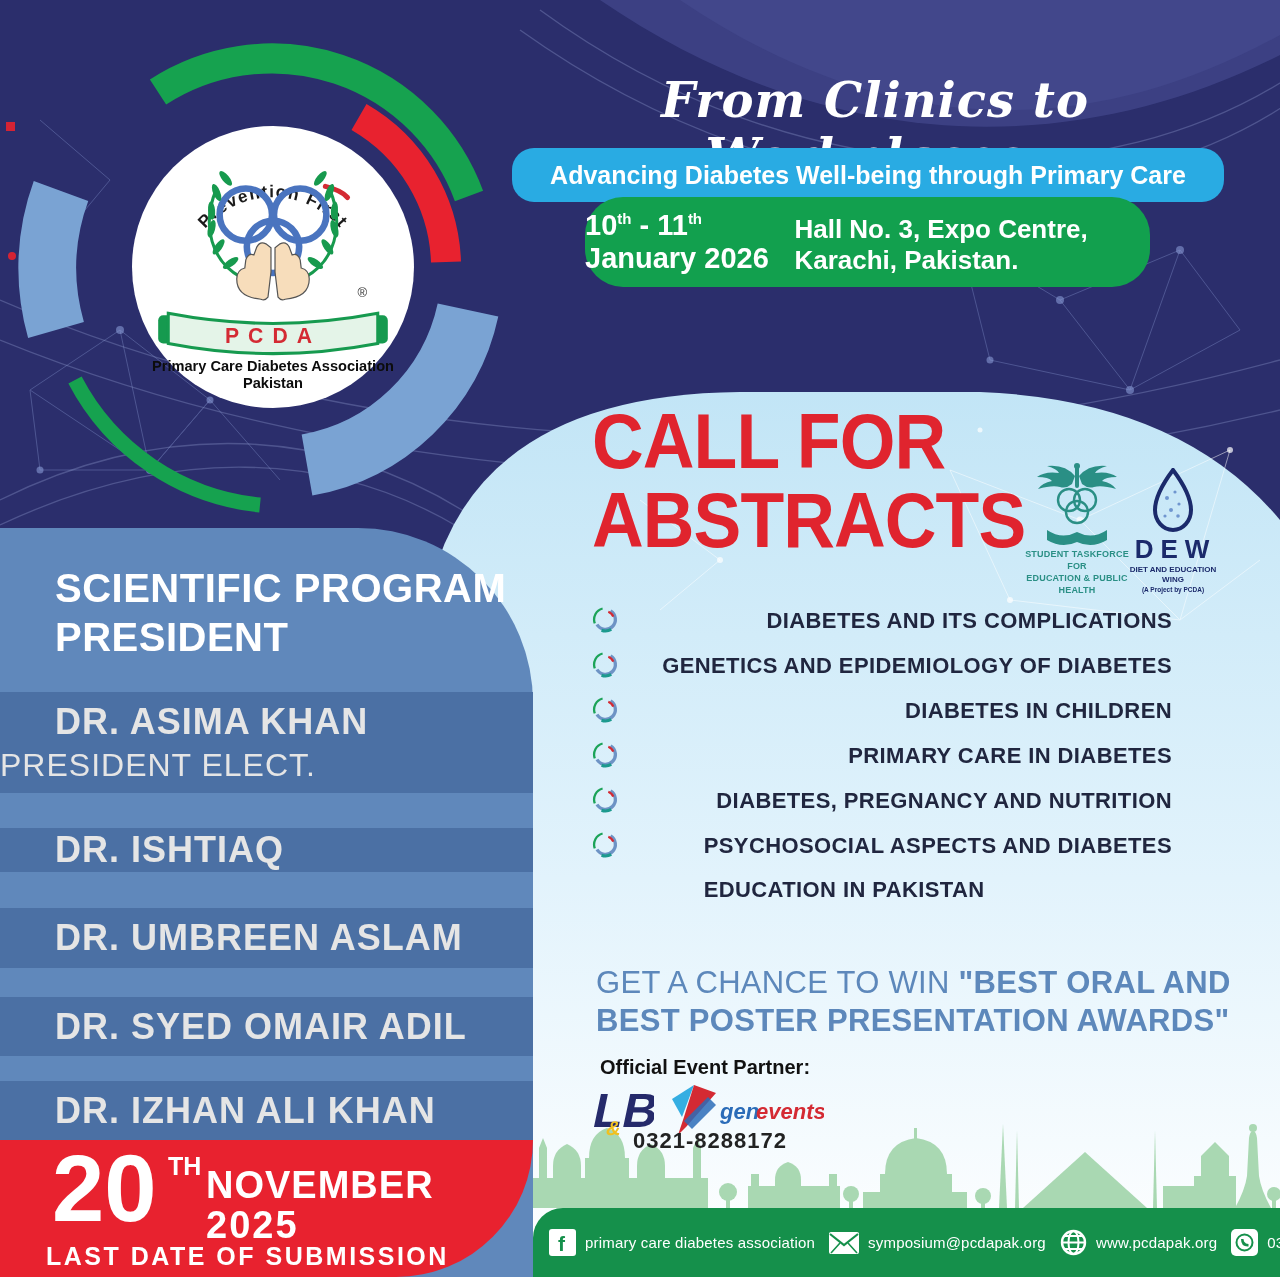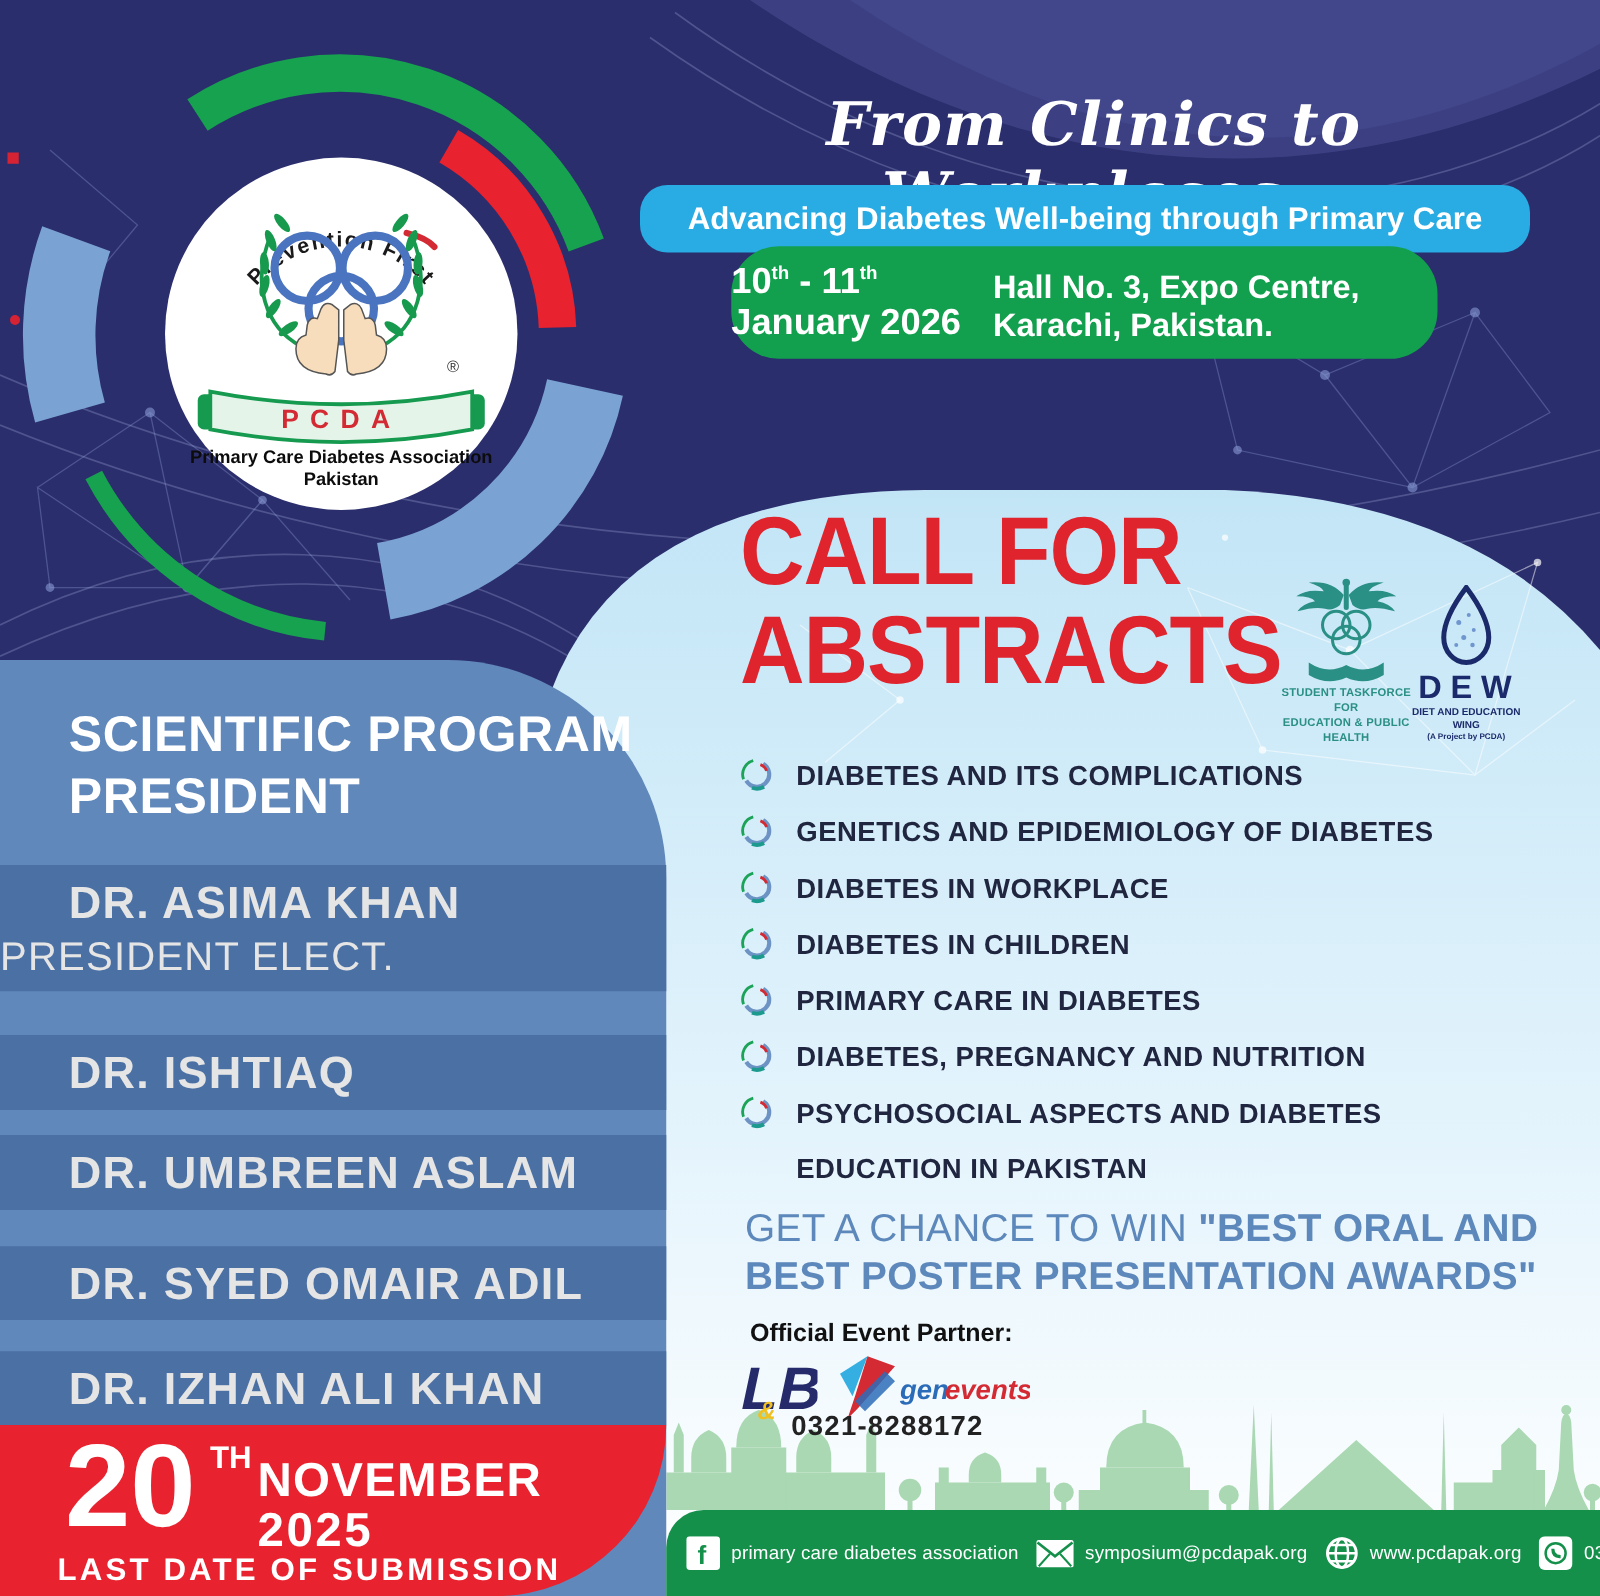--- a/index.html
+++ b/index.html
@@ -26,21 +26,21 @@
   
   .call-for{left:592px;top:402px;color:#e0242e;font-weight:700;font-size:77px;line-height:1.02;
     letter-spacing:-1px;transform:scaleX(.93);transform-origin:left top;white-space:nowrap;}
   .mini-logo{text-align:center;}
   .mini-logo .cap{font-size:9px;font-weight:700;color:#2a8f85;line-height:1.35;letter-spacing:.2px;}
   .dew-word{font-size:26px;font-weight:700;color:#1b2a6b;letter-spacing:7px;margin-left:5px;}
   .dew-sub{font-size:8px;font-weight:700;color:#1b2a6b;line-height:1.3;}
   .dew-sub2{font-size:6.5px;font-weight:700;color:#1b2a6b;}
 
   .topics{left:592px;top:606px;width:580px;}
-  .topic{display:flex;align-items:flex-start;gap:18px;margin-bottom:17px;}
+  .topic{display:flex;align-items:flex-start;gap:18px;margin-bottom:17px;justify-content:space-between;}
   .topic .txt{font-size:22px;font-weight:700;color:#20263f;letter-spacing:.4px;line-height:27px;padding-top:1px;}
   .topic .txt .line2{display:block;margin-top:17px;}
 
   .award{left:596px;top:964px;width:655px;font-size:31px;line-height:1.22;color:#5d88bb;letter-spacing:.3px;}
   .award .n{font-weight:400;}
   .award .b{font-weight:700;}
 
   .partner-label{left:600px;top:1056px;font-size:20px;font-weight:700;color:#111;}
   .partner-row{left:588px;top:1082px;display:flex;align-items:center;gap:10px;height:58px;}
   .phone{left:633px;top:1128px;font-size:22px;font-weight:700;color:#222;letter-spacing:1px;}
@@ -169,21 +169,21 @@
 
   <div class="abs col">
     <div class="col-head">
       <div>SCIENTIFIC PROGRAM</div>
       <div>PRESIDENT</div>
     </div>
     <div class="band" style="top:164px;height:101px;">
       <div class="nm">DR. ASIMA KHAN</div>
       <div class="rl">PRESIDENT ELECT.</div>
     </div>
-    <div class="band" style="top:300px;height:60px;">
+    <div class="band" style="top:300px;height:44px;">
       <div class="nm">DR. ISHTIAQ</div>
     </div>
     <div class="band" style="top:380px;height:60px;">
       <div class="nm">DR. UMBREEN ASLAM</div>
     </div>
     <div class="band" style="top:469px;height:59px;">
       <div class="nm">DR. SYED OMAIR ADIL</div>
     </div>
     <div class="band" style="top:553px;height:59px;">
       <div class="nm">DR. IZHAN ALI KHAN</div>
@@ -357,29 +357,20 @@
         </svg>
       <div class="txt">GENETICS AND EPIDEMIOLOGY OF DIABETES</div>
     </div>
     <div class="topic">
       <svg width="27" height="27" viewBox="0 0 26 26">
           <path d="M17.8,4.8 A9.5,9.5 0 1 1 4.8,17.8" stroke="#6d93c5" stroke-width="3.2" fill="none"></path>
           <path d="M10.2,2.4 A11,11 0 0 0 2.7,16.8" stroke="#1ba358" stroke-width="2.2" fill="none"></path>
           <path d="M15.7,5.5 A8,8 0 0 1 20.5,10.3" stroke="#d42a33" stroke-width="2.2" fill="none"></path>
           <path d="M18.5,22.5 A11,11 0 0 1 9.2,23.3" stroke="#1c9a8e" stroke-width="3" fill="none"></path>
         </svg>
-      <div class="txt">DIABETES IN WORKPLACE</div>
-    </div>
-    <div class="topic">
-      <svg width="27" height="27" viewBox="0 0 26 26">
-          <path d="M17.8,4.8 A9.5,9.5 0 1 1 4.8,17.8" stroke="#6d93c5" stroke-width="3.2" fill="none"></path>
-          <path d="M10.2,2.4 A11,11 0 0 0 2.7,16.8" stroke="#1ba358" stroke-width="2.2" fill="none"></path>
-          <path d="M15.7,5.5 A8,8 0 0 1 20.5,10.3" stroke="#d42a33" stroke-width="2.2" fill="none"></path>
-          <path d="M18.5,22.5 A11,11 0 0 1 9.2,23.3" stroke="#1c9a8e" stroke-width="3" fill="none"></path>
-        </svg>
       <div class="txt">DIABETES IN CHILDREN</div>
     </div>
     <div class="topic">
       <svg width="27" height="27" viewBox="0 0 26 26">
           <path d="M17.8,4.8 A9.5,9.5 0 1 1 4.8,17.8" stroke="#6d93c5" stroke-width="3.2" fill="none"></path>
           <path d="M10.2,2.4 A11,11 0 0 0 2.7,16.8" stroke="#1ba358" stroke-width="2.2" fill="none"></path>
           <path d="M15.7,5.5 A8,8 0 0 1 20.5,10.3" stroke="#d42a33" stroke-width="2.2" fill="none"></path>
           <path d="M18.5,22.5 A11,11 0 0 1 9.2,23.3" stroke="#1c9a8e" stroke-width="3" fill="none"></path>
         </svg>
       <div class="txt">PRIMARY CARE IN DIABETES</div>

